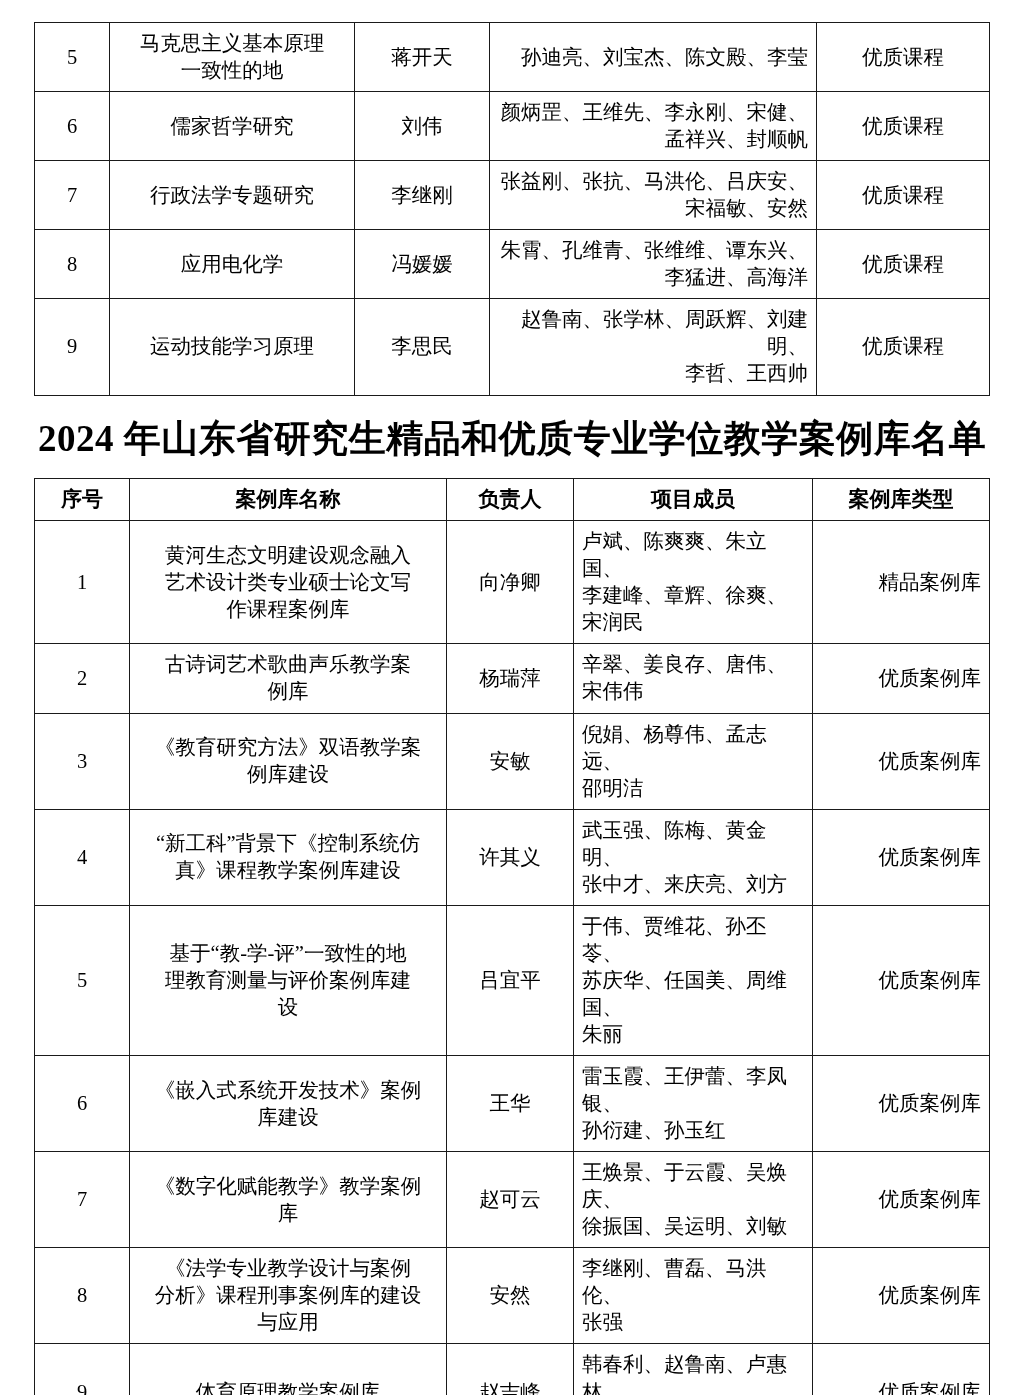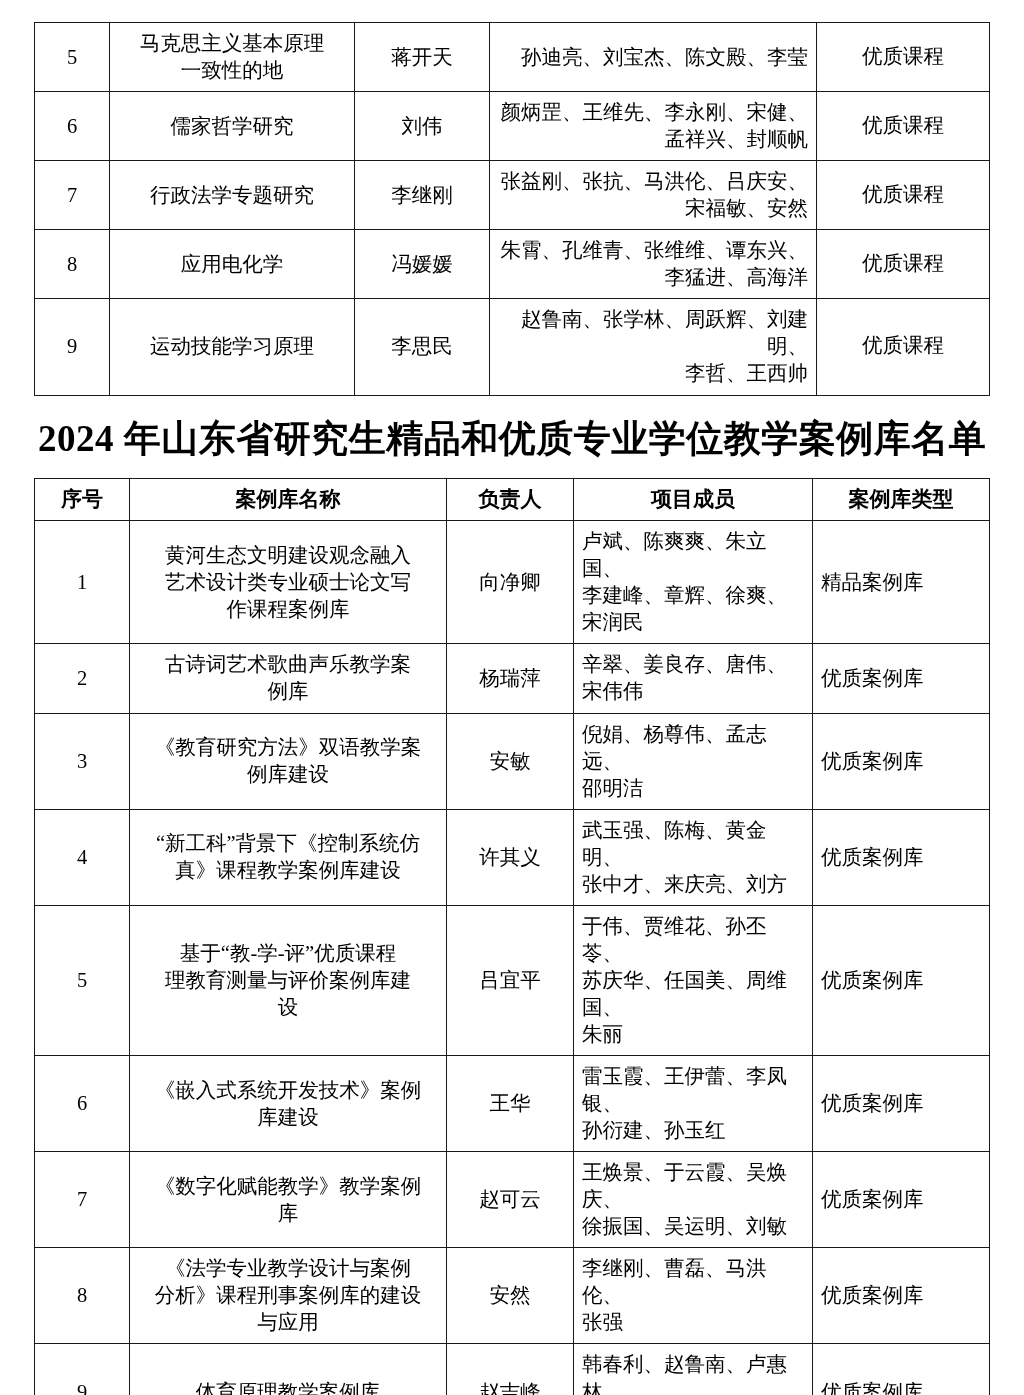--- a/index.html
+++ b/index.html
@@ -29,42 +29,42 @@
     font-size: 20.5px;
     line-height: 1.32;
     vertical-align: middle;
     font-weight: normal;
   }
   
   .tbl-top td.c-no     { width: 58px;  text-align: center; }
   .tbl-top td.c-name   { width: 228px; text-align: center; }
   .tbl-top td.c-owner  { width: 118px; text-align: center; }
   .tbl-top td.c-members{ width: auto;  text-align: right; }
-  .tbl-top td.c-type   { width: 156px; text-align: center; font-family: Liberation Mono, monospace; }
+  .tbl-top td.c-type   { width: 156px; text-align: center; }
 
   .doc-title {
     text-align: center;
     font-size: 37px;
     font-weight: bold;
     letter-spacing: 0.5px;
     margin: 18px 0 14px 0;
     font-family: "Liberation Serif", "DejaVu Serif", serif;
   }
 
   
   .tbl-main th {
     text-align: center;
     font-weight: bold;
     font-size: 21px;
   }
   .tbl-main td.c-no     { width: 78px;  text-align: center; }
   .tbl-main td.c-name   { width: 300px; text-align: center; }
   .tbl-main td.c-owner  { width: 110px; text-align: center; }
   .tbl-main td.c-members{ width: auto;  text-align: left; }
-  .tbl-main td.c-type   { width: 160px; text-align: left; }
+  .tbl-main td.c-type   { width: 160px; text-align: right; }
   .tbl-main th.h-no     { width: 78px; }
   .tbl-main th.h-name   { width: 300px; }
   .tbl-main th.h-owner  { width: 110px; }
   .tbl-main th.h-type   { width: 160px; margin-left: 6px; }
 
   .cell-multi { white-space: pre-line; }
 </style>
 </head>
 <body>
 
@@ -161,21 +161,21 @@
         <td class="c-no">4</td>
         <td class="c-name cell-multi">“新工科”背景下《控制系统仿
 真》课程教学案例库建设</td>
         <td class="c-owner">许其义</td>
         <td class="c-members cell-multi">武玉强、陈梅、黄金明、
 张中才、来庆亮、刘方</td>
         <td class="c-type">优质案例库</td>
       </tr>
       <tr>
         <td class="c-no">5</td>
-        <td class="c-name cell-multi">基于“教-学-评”优质课程
+        <td class="c-name cell-multi">基于“教-学-评”一致性的地
 理教育测量与评价案例库建
 设</td>
         <td class="c-owner">吕宜平</td>
         <td class="c-members cell-multi">于伟、贾维花、孙丕苓、
 苏庆华、任国美、周维国、
 朱丽</td>
         <td class="c-type">优质案例库</td>
       </tr>
       <tr>
         <td class="c-no">6</td>

